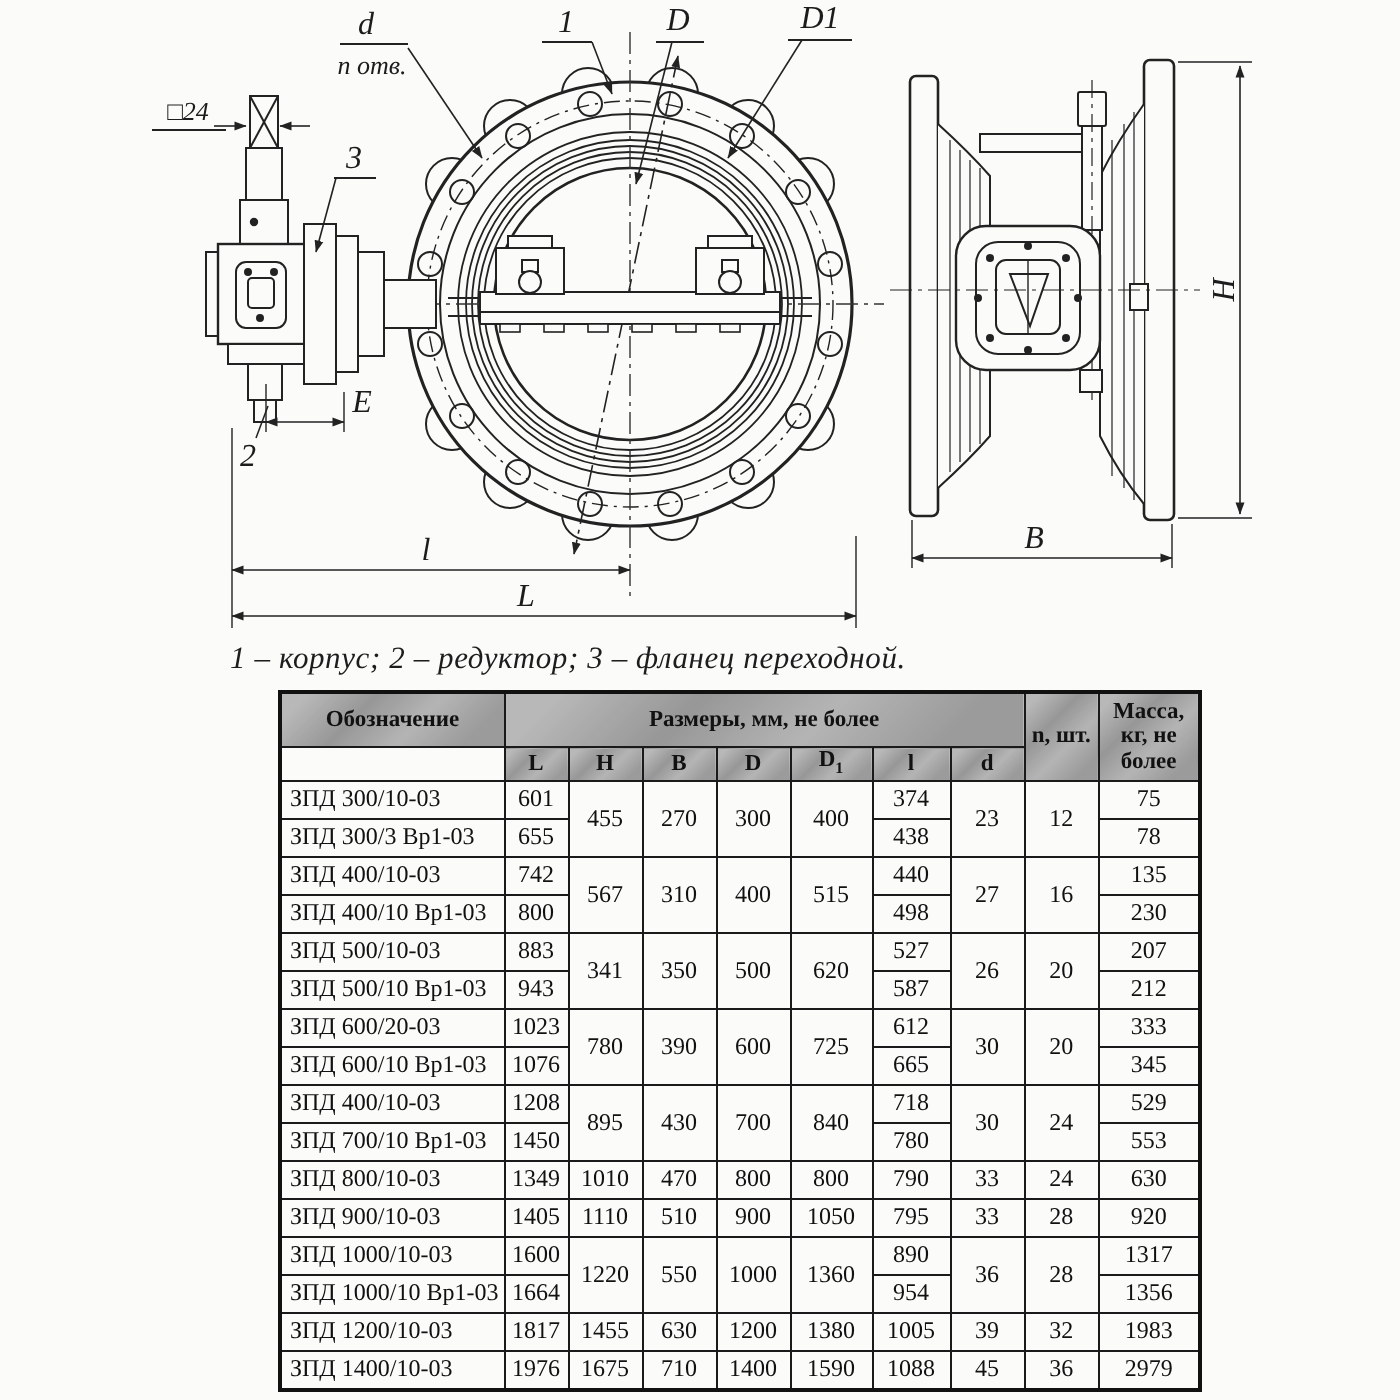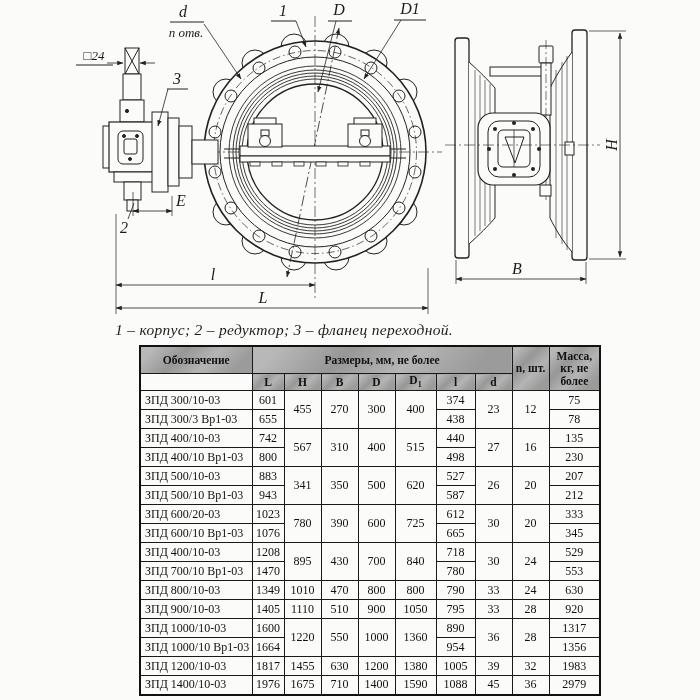--- a/index.html
+++ b/index.html
@@ -382,21 +382,21 @@
         <td rowspan="2">430</td>
         <td rowspan="2">700</td>
         <td rowspan="2">840</td>
         <td>718</td>
         <td rowspan="2">30</td>
         <td rowspan="2">24</td>
         <td>529</td>
       </tr>
       <tr class="datarow">
         <td class="name">ЗПД 700/10 Вр1-03</td>
-        <td>1470</td>
+        <td>1450</td>
         <td>780</td>
         <td>553</td>
       </tr>
       <tr class="datarow">
         <td class="name">ЗПД 800/10-03</td>
         <td>1349</td>
         <td>1010</td>
         <td>470</td>
         <td>800</td>
         <td>800</td>

